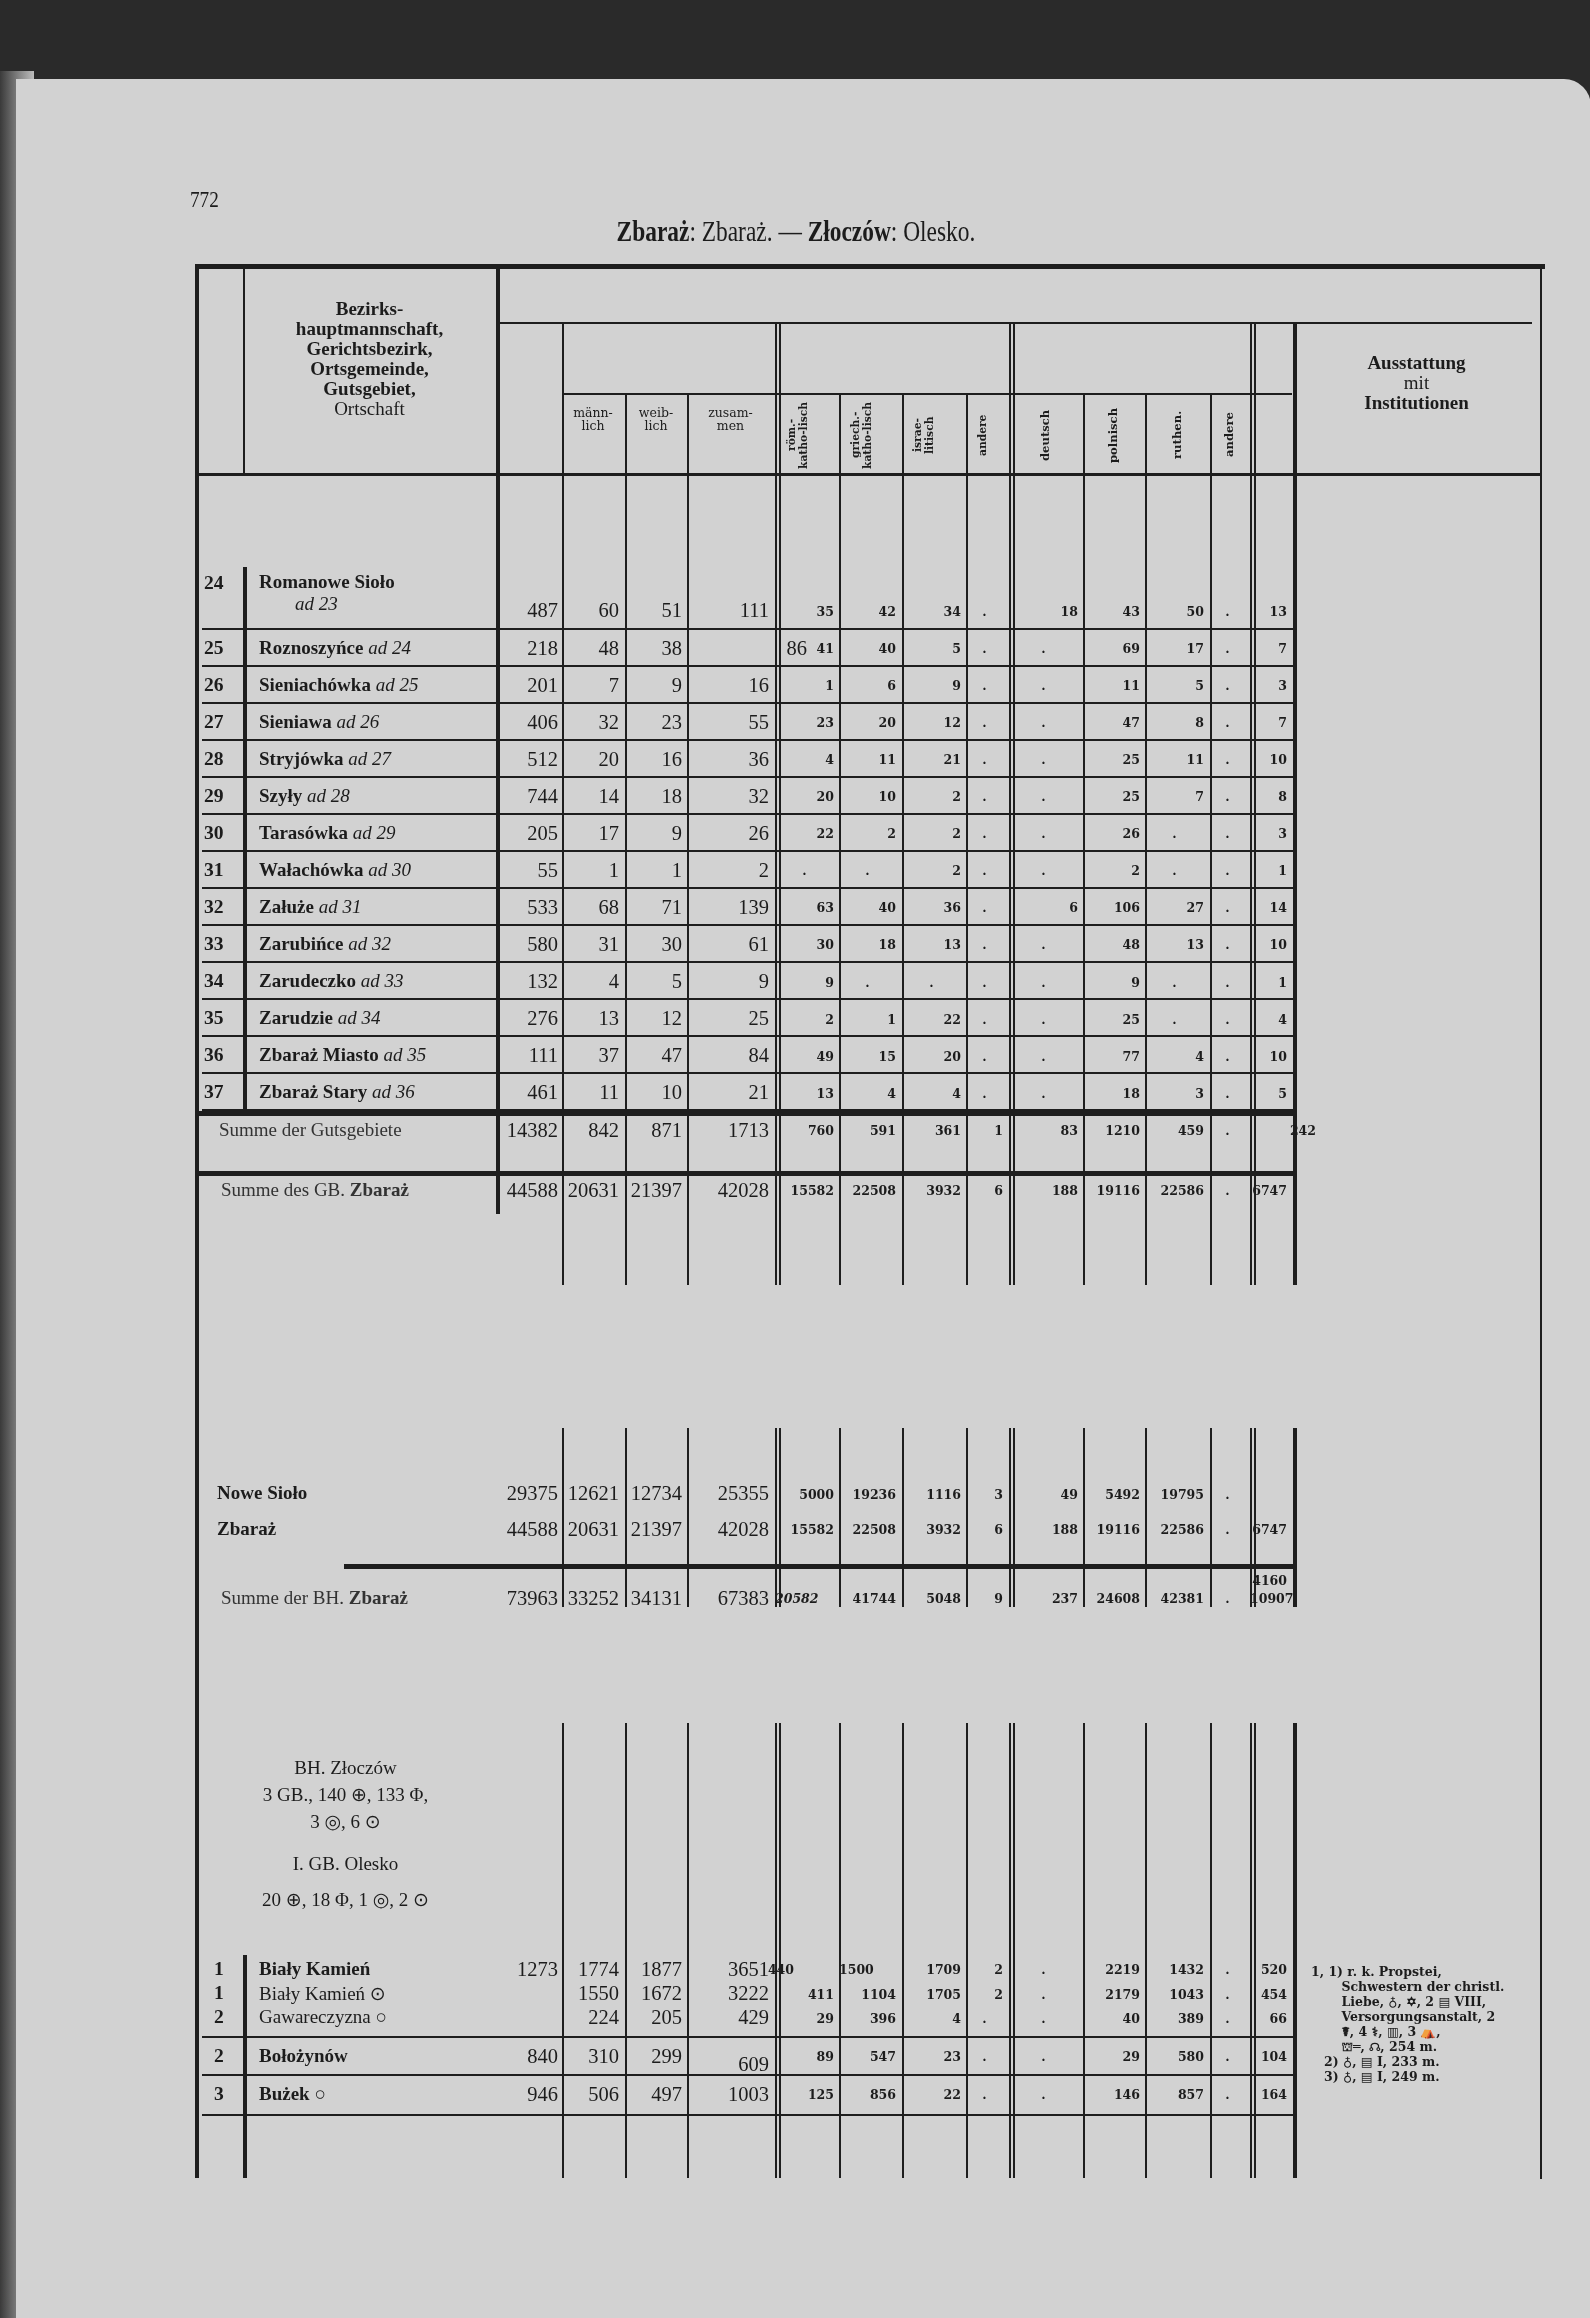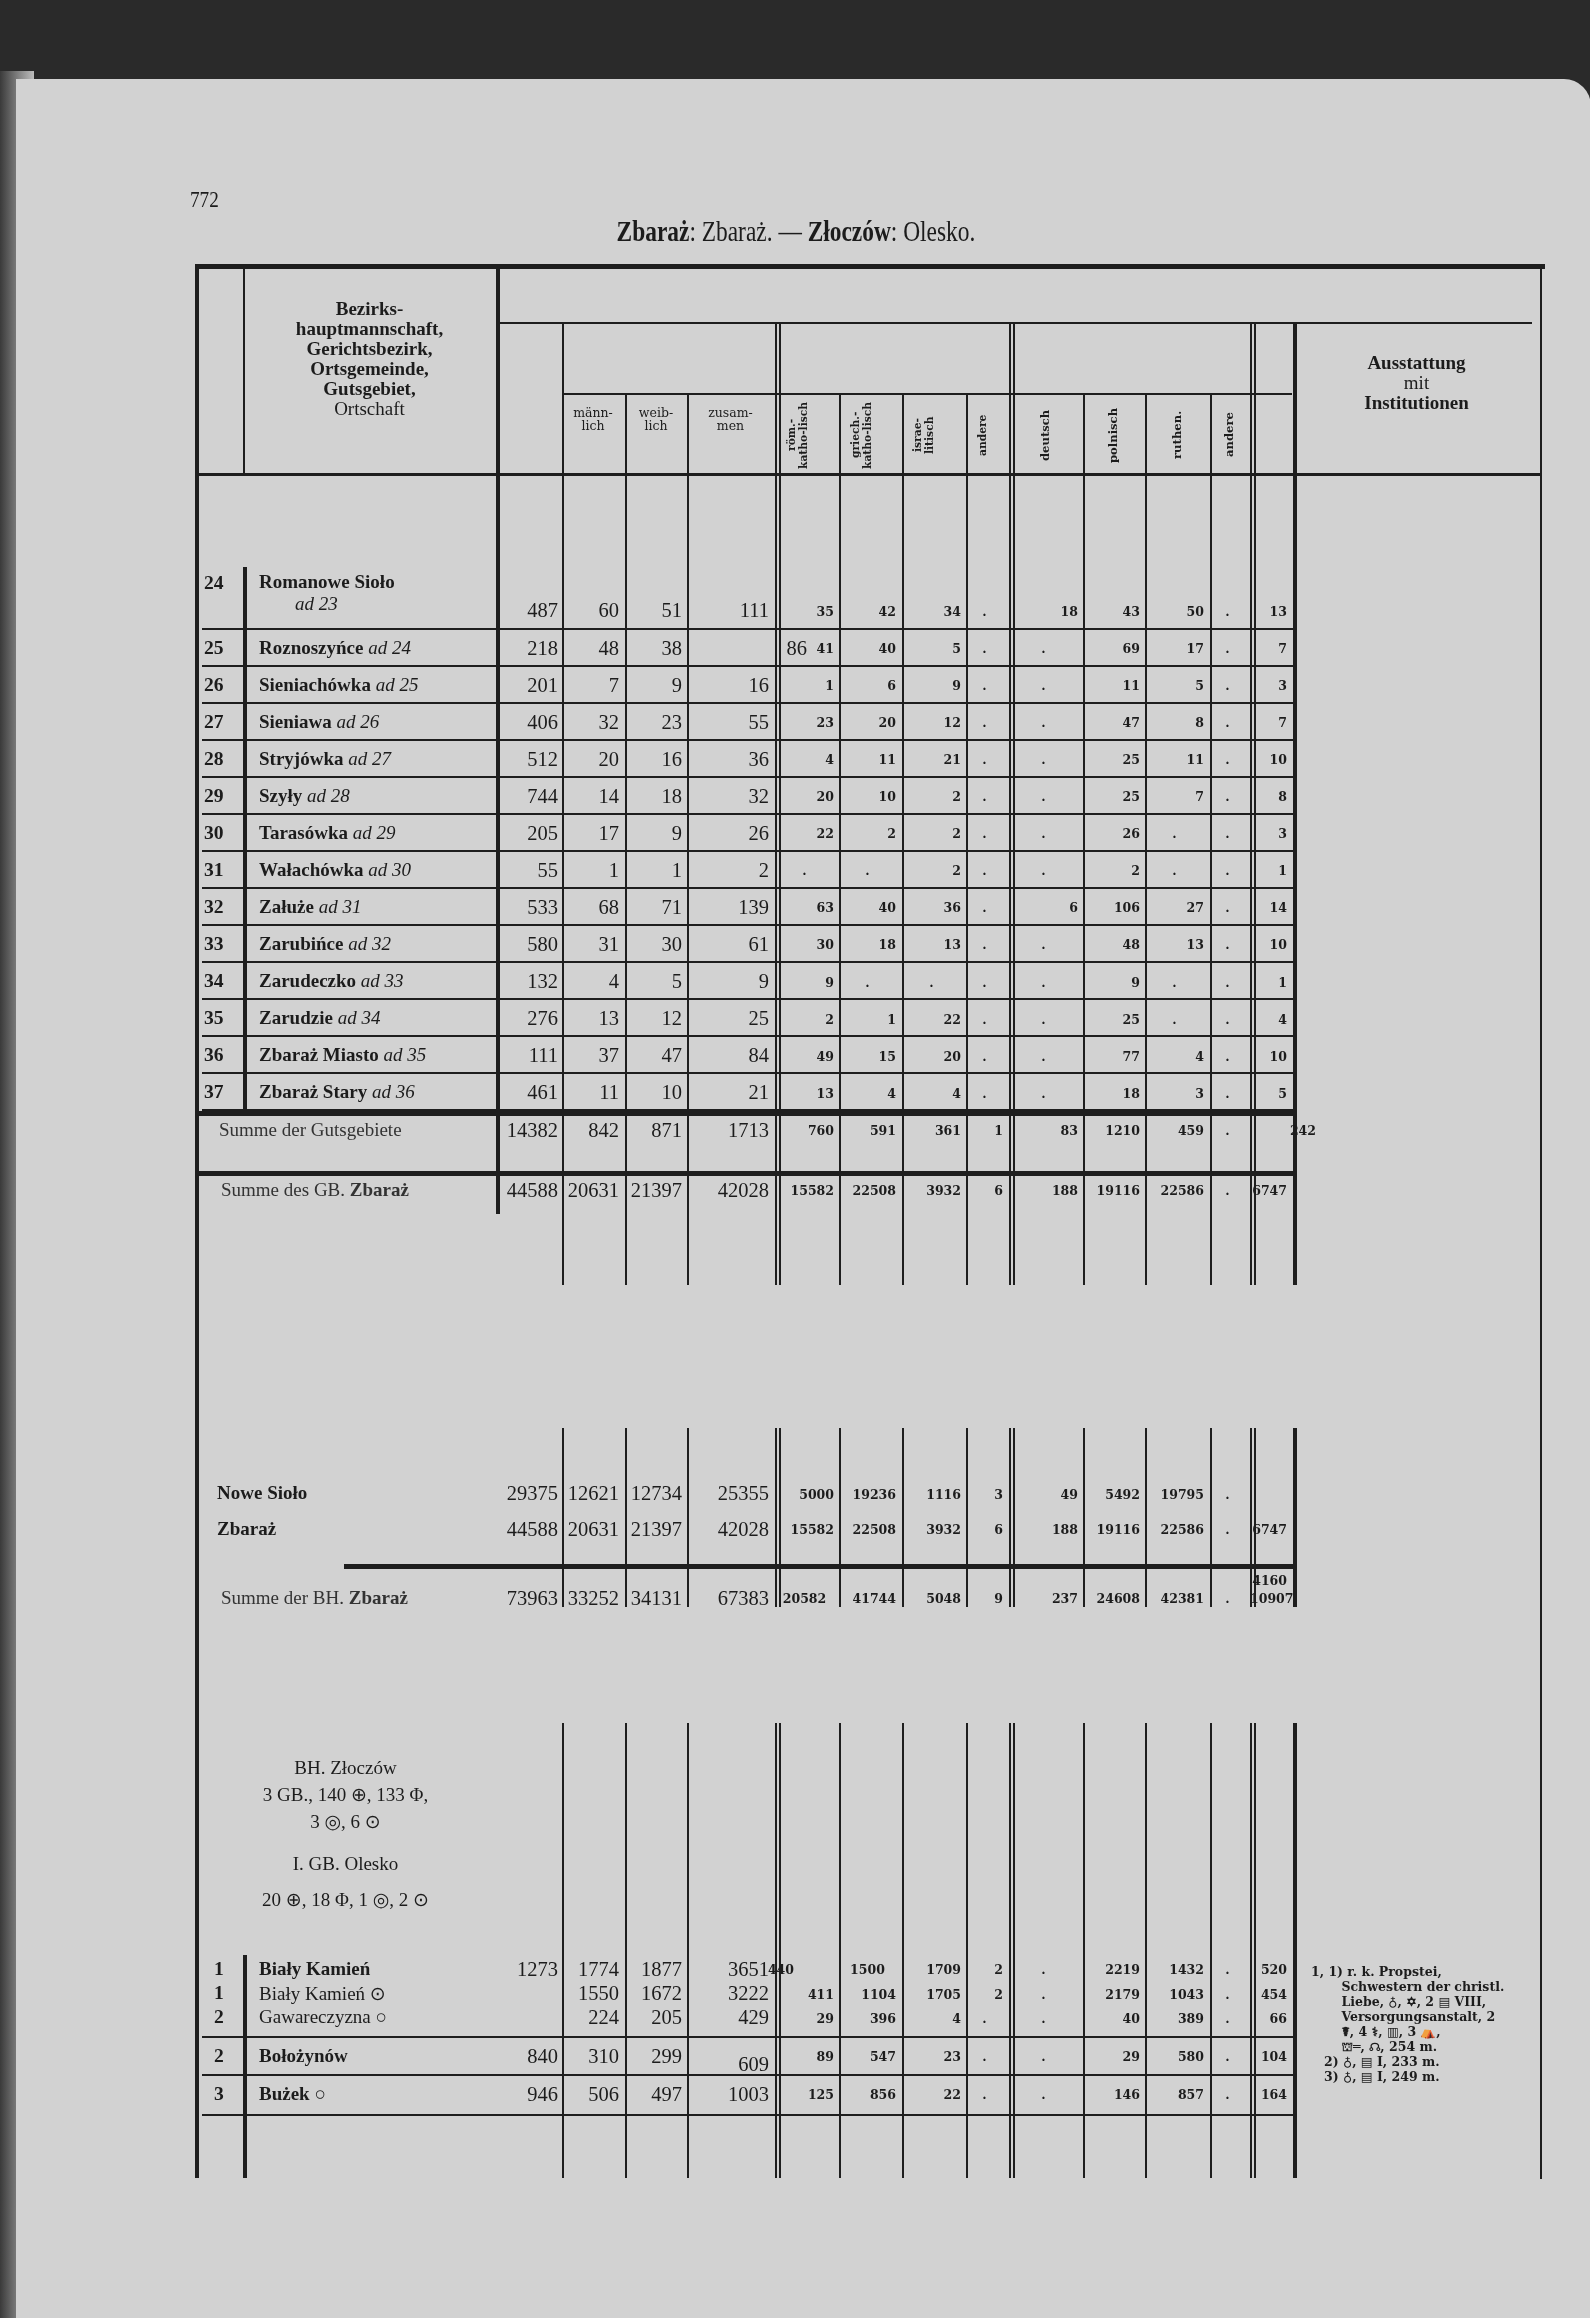--- a/index.html
+++ b/index.html
@@ -446,21 +446,21 @@
     <div class="cell num-small" style="left: 1083px; width: 57px; top: 1522px; text-align: right;">19116</div>
     <div class="cell num-small" style="left: 1145px; width: 59px; top: 1522px; text-align: right;">22586</div>
     <div class="cell num-small" style="left: 1210px; width: 35px; top: 1522px; text-align: center;">.</div>
     <div class="cell num-small" style="left: 1250px; width: 37px; top: 1522px; text-align: right;">6747</div>
     <div class="hline thick" style="left: 344px; top: 1564px; width: 949px;"></div>
     <div class="abs" style="left: 221px; top: 1587px; font-size: 19px; font-family: &quot;Liberation Serif&quot;, serif; color: rgb(51, 51, 51);">Summe der BH. <b>Zbaraż</b></div>
     <div class="cell num-big" style="left: 496px; width: 62px; top: 1587px; text-align: right;">73963</div>
     <div class="cell num-big" style="left: 562px; width: 57px; top: 1587px; text-align: right;">33252</div>
     <div class="cell num-big" style="left: 625px; width: 57px; top: 1587px; text-align: right;">34131</div>
     <div class="cell num-big" style="left: 687px; width: 82px; top: 1587px; text-align: right;">67383</div>
-    <div class="cell num-small" style="left: 775px; width: 59px; top: 1591px; text-align: center;">20582</div>
+    <div class="cell num-small" style="left: 775px; width: 59px; top: 1591px; text-align: left; font-style: italic;">20582</div>
     <div class="cell num-small" style="left: 839px; width: 57px; top: 1591px; text-align: right;">41744</div>
     <div class="cell num-small" style="left: 902px; width: 59px; top: 1591px; text-align: right;">5048</div>
     <div class="cell num-small" style="left: 966px; width: 37px; top: 1591px; text-align: right;">9</div>
     <div class="cell num-small" style="left: 1009px; width: 69px; top: 1591px; text-align: right;">237</div>
     <div class="cell num-small" style="left: 1083px; width: 57px; top: 1591px; text-align: right;">24608</div>
     <div class="cell num-small" style="left: 1145px; width: 59px; top: 1591px; text-align: right;">42381</div>
     <div class="cell num-small" style="left: 1210px; width: 35px; top: 1591px; text-align: center;">.</div>
     <div class="cell num-small" style="left: 1250px; width: 37px; top: 1591px; text-align: right;">10907</div>
     <div class="hdr" style="left: 195px; width: 301px; top: 1754px; font-size: 19px; font-family: &quot;Liberation Serif&quot;, serif; line-height: 27px;">
       <div>BH. Złoczów</div>
@@ -473,21 +473,21 @@
     </div>
     <div class="abs spaced" style="left: 246px; top: 1920px;"></div>
     <div class="vline thick" style="left: 243px; top: 1955px; height: 223px;"></div>
     <div class="rownum" style="left: 214px; top: 1958px;">1</div>
     <div class="rowname" style="left: 259px; top: 1958px;">Biały Kamień</div>
     <div class="cell num-big" style="left: 496px; width: 62px; top: 1958px; text-align: right;">1273</div>
     <div class="cell num-big" style="left: 562px; width: 57px; top: 1958px; text-align: right;">1774</div>
     <div class="cell num-big" style="left: 625px; width: 57px; top: 1958px; text-align: right;">1877</div>
     <div class="cell num-big" style="left: 687px; width: 82px; top: 1958px; text-align: right;">3651</div>
     <div class="cell num-small" style="left: 735px; width: 59px; top: 1962px; ">440</div>
-    <div class="cell num-small" style="left: 839px; width: 57px; top: 1962px; text-align: center;">1500</div>
+    <div class="cell num-small" style="left: 839px; width: 57px; top: 1962px; text-align: left;">1500</div>
     <div class="cell num-small" style="left: 902px; width: 59px; top: 1962px; text-align: right;">1709</div>
     <div class="cell num-small" style="left: 966px; width: 37px; top: 1962px; text-align: right;">2</div>
     <div class="cell num-small" style="left: 1009px; width: 69px; top: 1962px; text-align: center;">.</div>
     <div class="cell num-small" style="left: 1083px; width: 57px; top: 1962px; text-align: right;">2219</div>
     <div class="cell num-small" style="left: 1145px; width: 59px; top: 1962px; text-align: right;">1432</div>
     <div class="cell num-small" style="left: 1210px; width: 35px; top: 1962px; text-align: center;">.</div>
     <div class="cell num-small" style="left: 1250px; width: 37px; top: 1962px; text-align: right;">520</div>
     <div class="rownum" style="left: 214px; top: 1982px;">1</div>
     <div class="rowname plain" style="left: 259px; top: 1982px;">Biały Kamień ⊙</div>
     <div class="cell num-big" style="left: 562px; width: 57px; top: 1982px; text-align: right;">1550</div>

